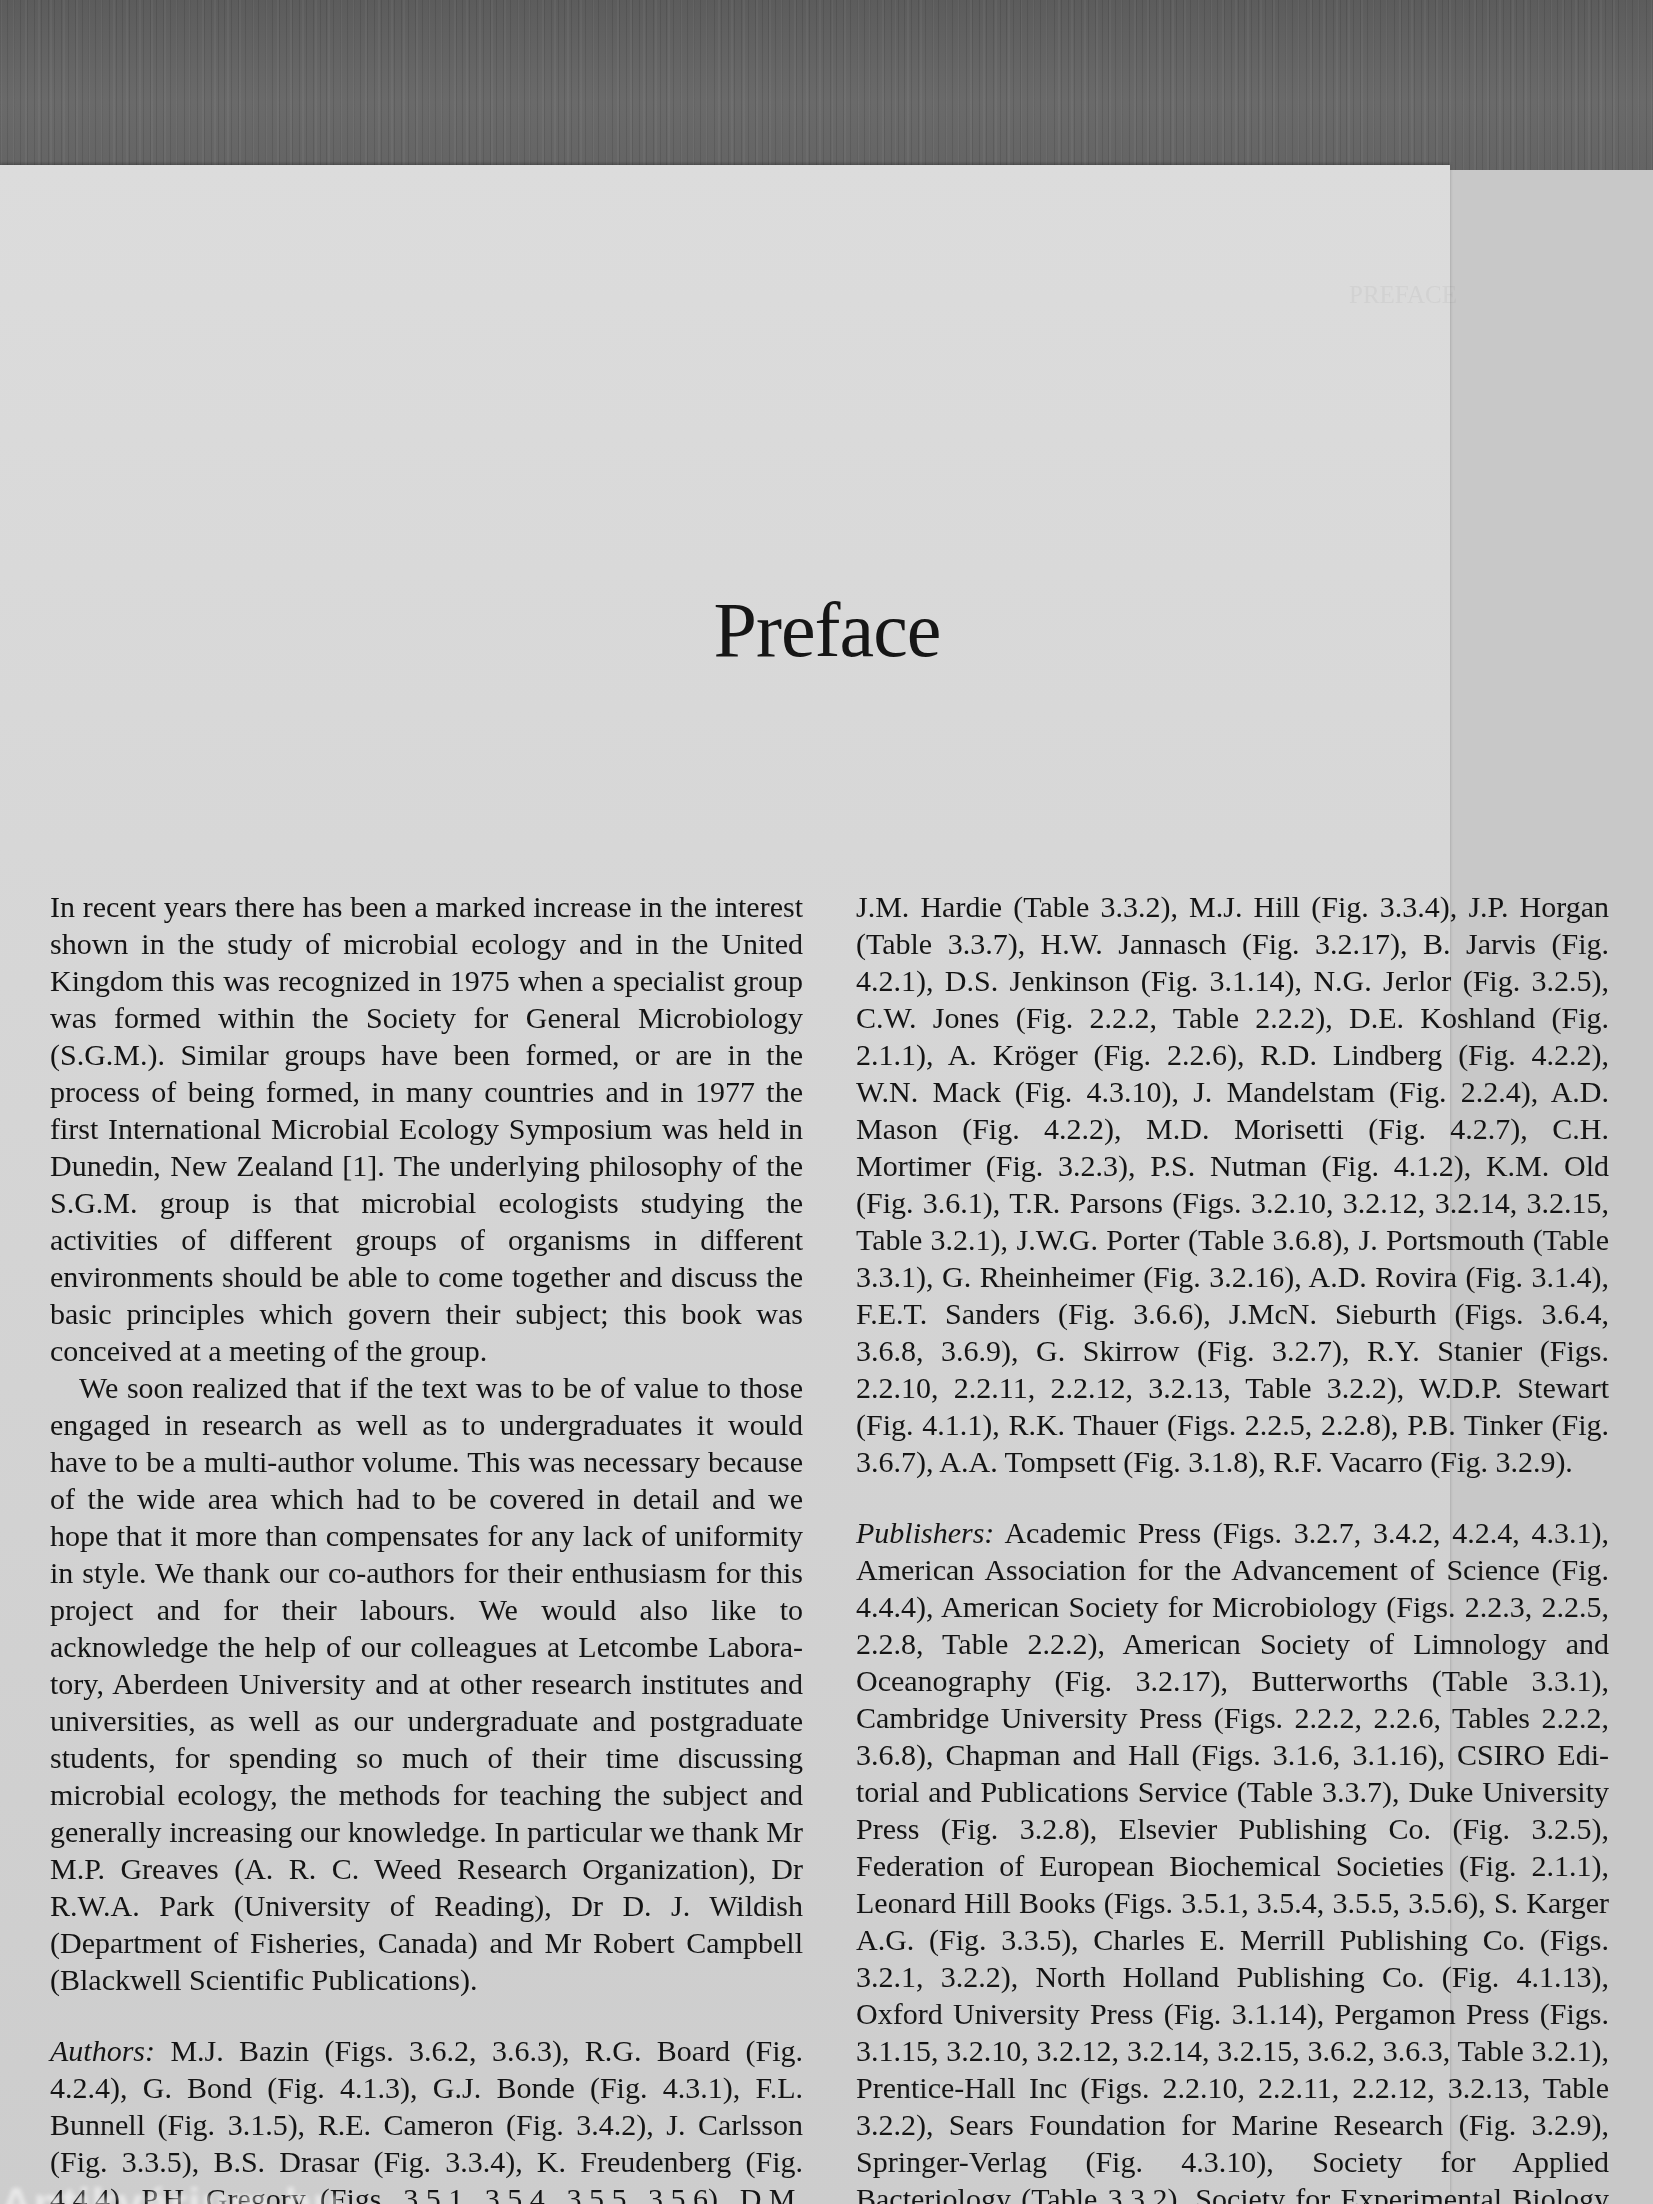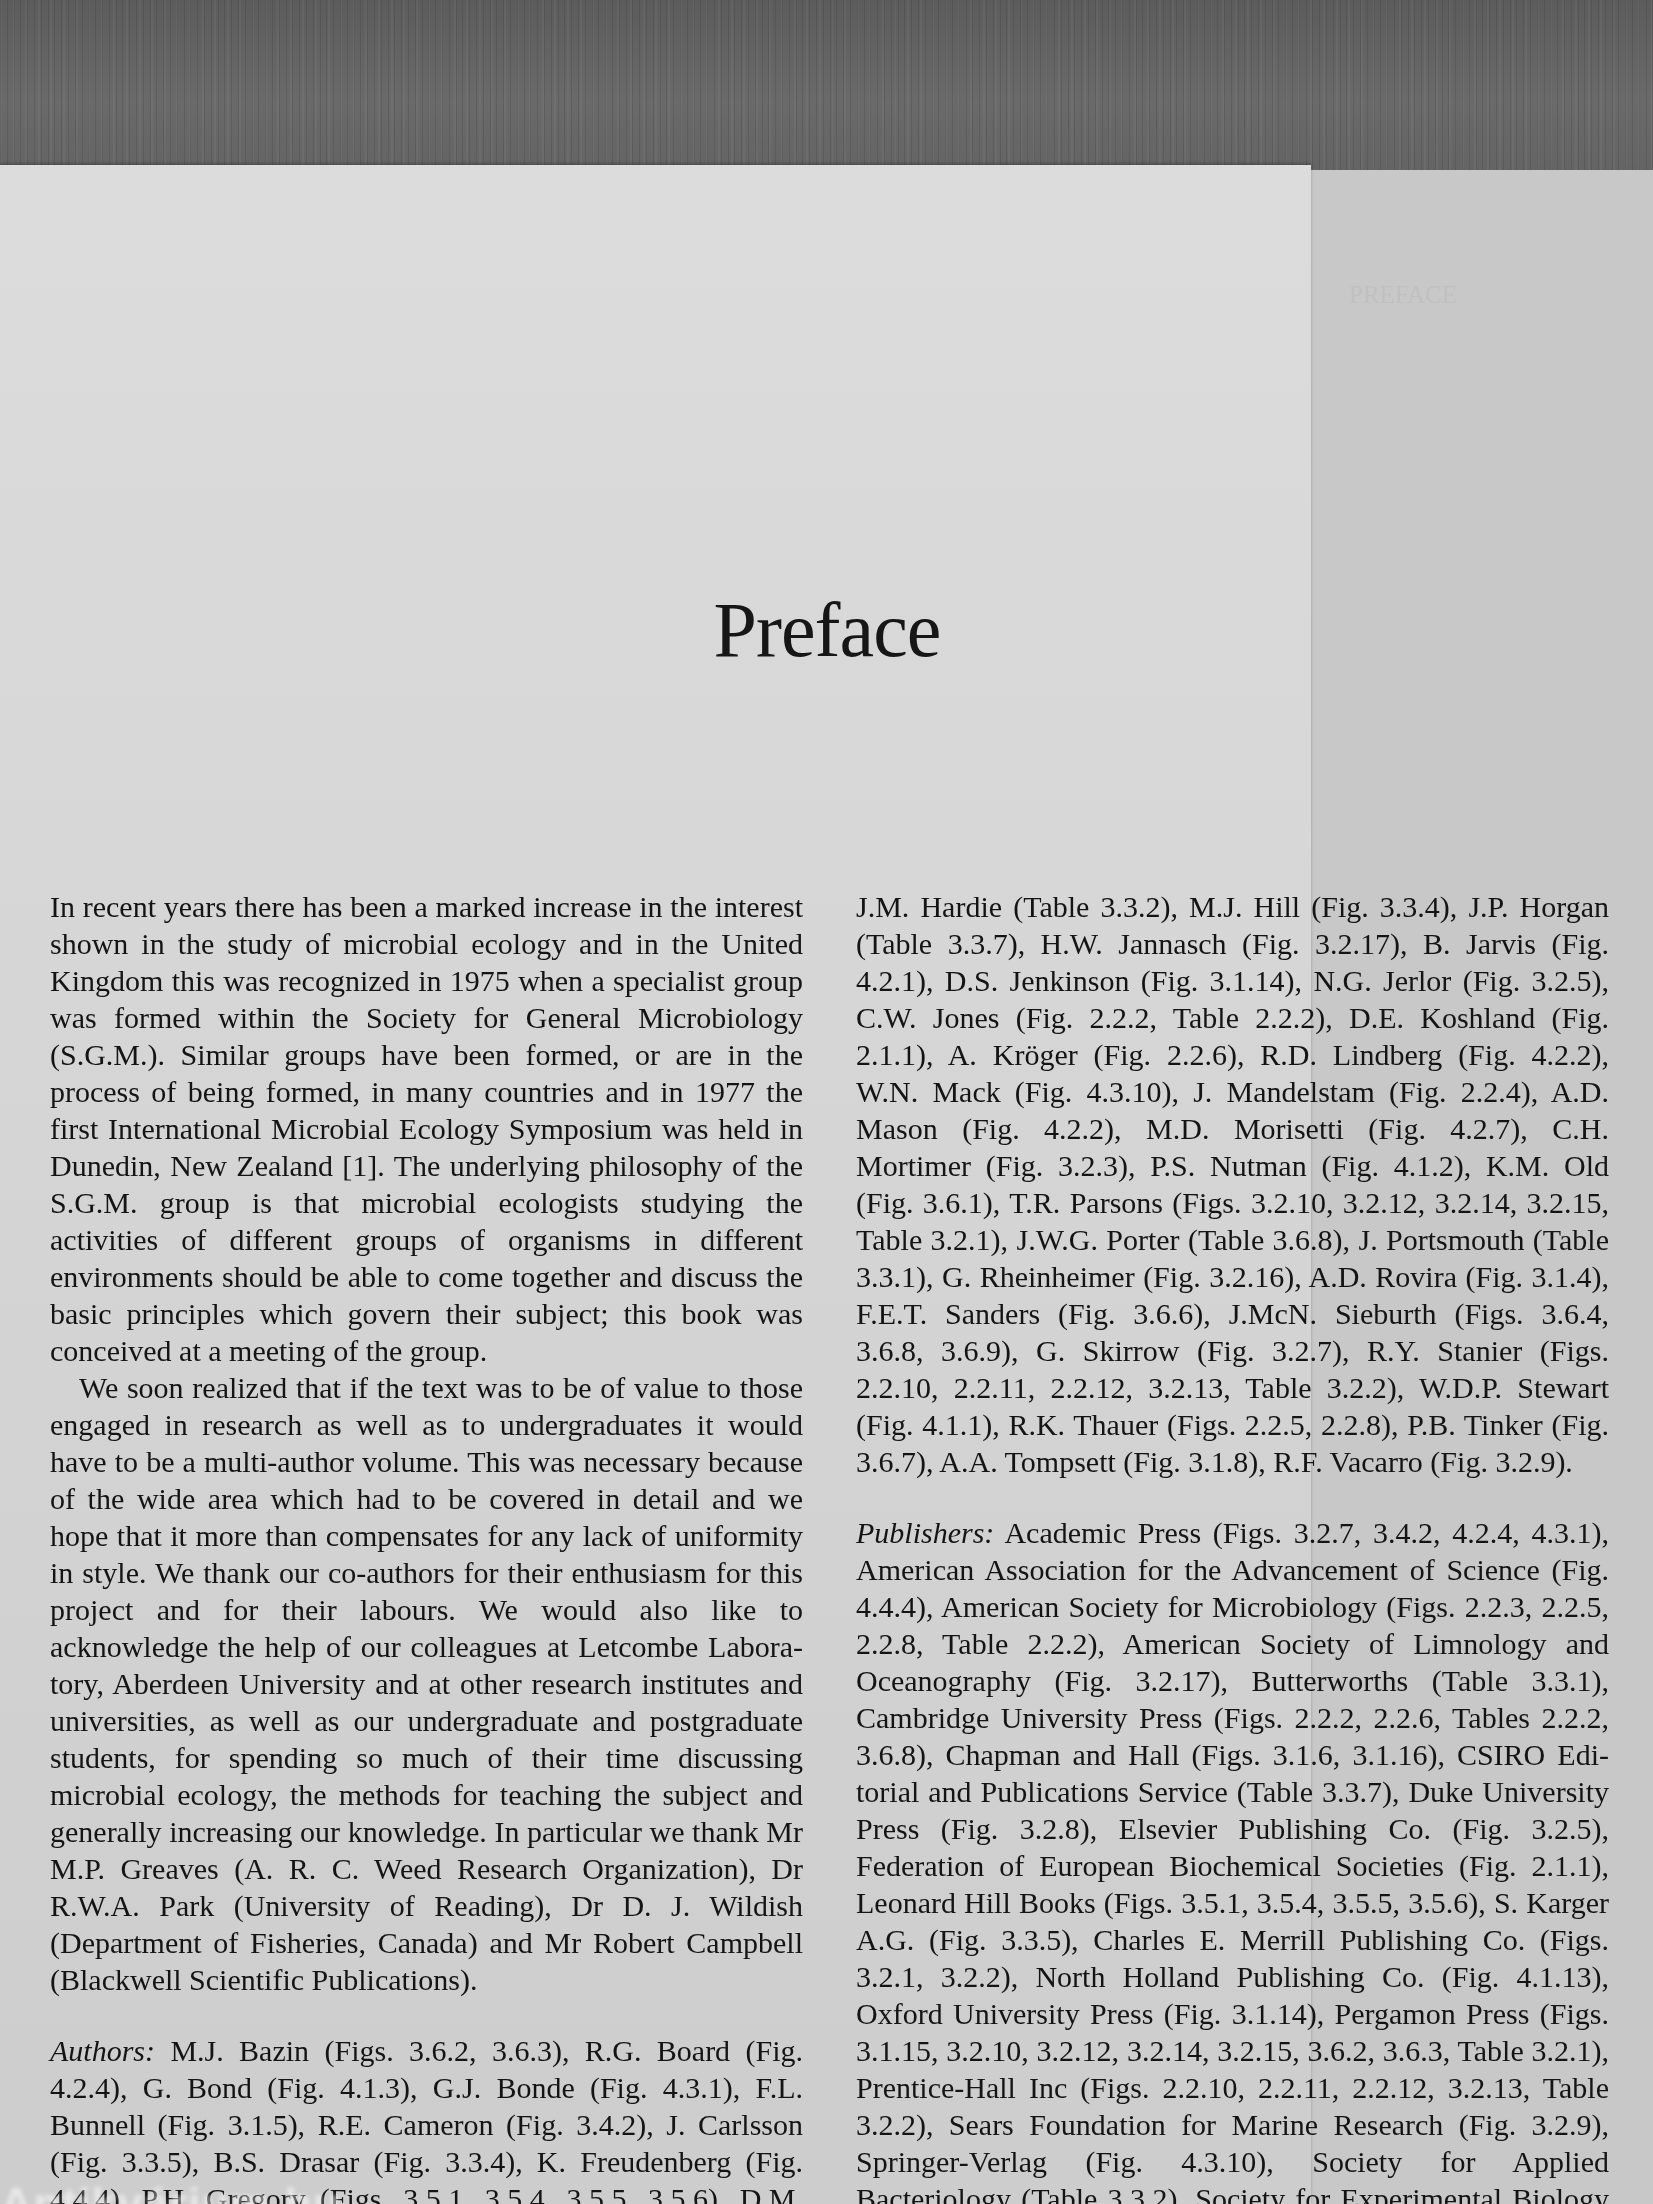--- a/index.html
+++ b/index.html
@@ -9,21 +9,21 @@
     font-family: "Liberation Serif", "DejaVu Serif", serif;
   }
   .desk {
     position: absolute; left: 0; top: 0; width: 1654px; height: 170px;
     background:
       repeating-linear-gradient(90deg, rgba(0,0,0,0.10) 0px, rgba(0,0,0,0.10) 1px, transparent 1px, transparent 6.8px),
       repeating-linear-gradient(90deg, rgba(255,255,255,0.04) 0px, rgba(255,255,255,0.04) 1.9px, transparent 1.9px, transparent 12.6px),
       linear-gradient(180deg, #5c5c5c 0%, #6a6a6a 60%, #646464 100%);
   }
   .page {
-    position: absolute; left: 0; top: 165px; width: 1311px; height: 2040px;
+    position: absolute; left: 0; top: 165px; width: 1450px; height: 2040px;
     background: linear-gradient(180deg, #dcdcdc 0%, #d6d6d6 40%, #cdcdcd 100%);
     box-shadow: 0 -1.9px 2.9px rgba(0,0,0,0.25);
   }
   .title {
     position: absolute; left: 0; width: 1654px; top: 369px; text-align: center;
     font-size: 78px; line-height: 87px; color: #161616; letter-spacing: -1px;
     font-weight: normal;
   }
   .col {
     position: absolute; top: 723px; width: 753px;

